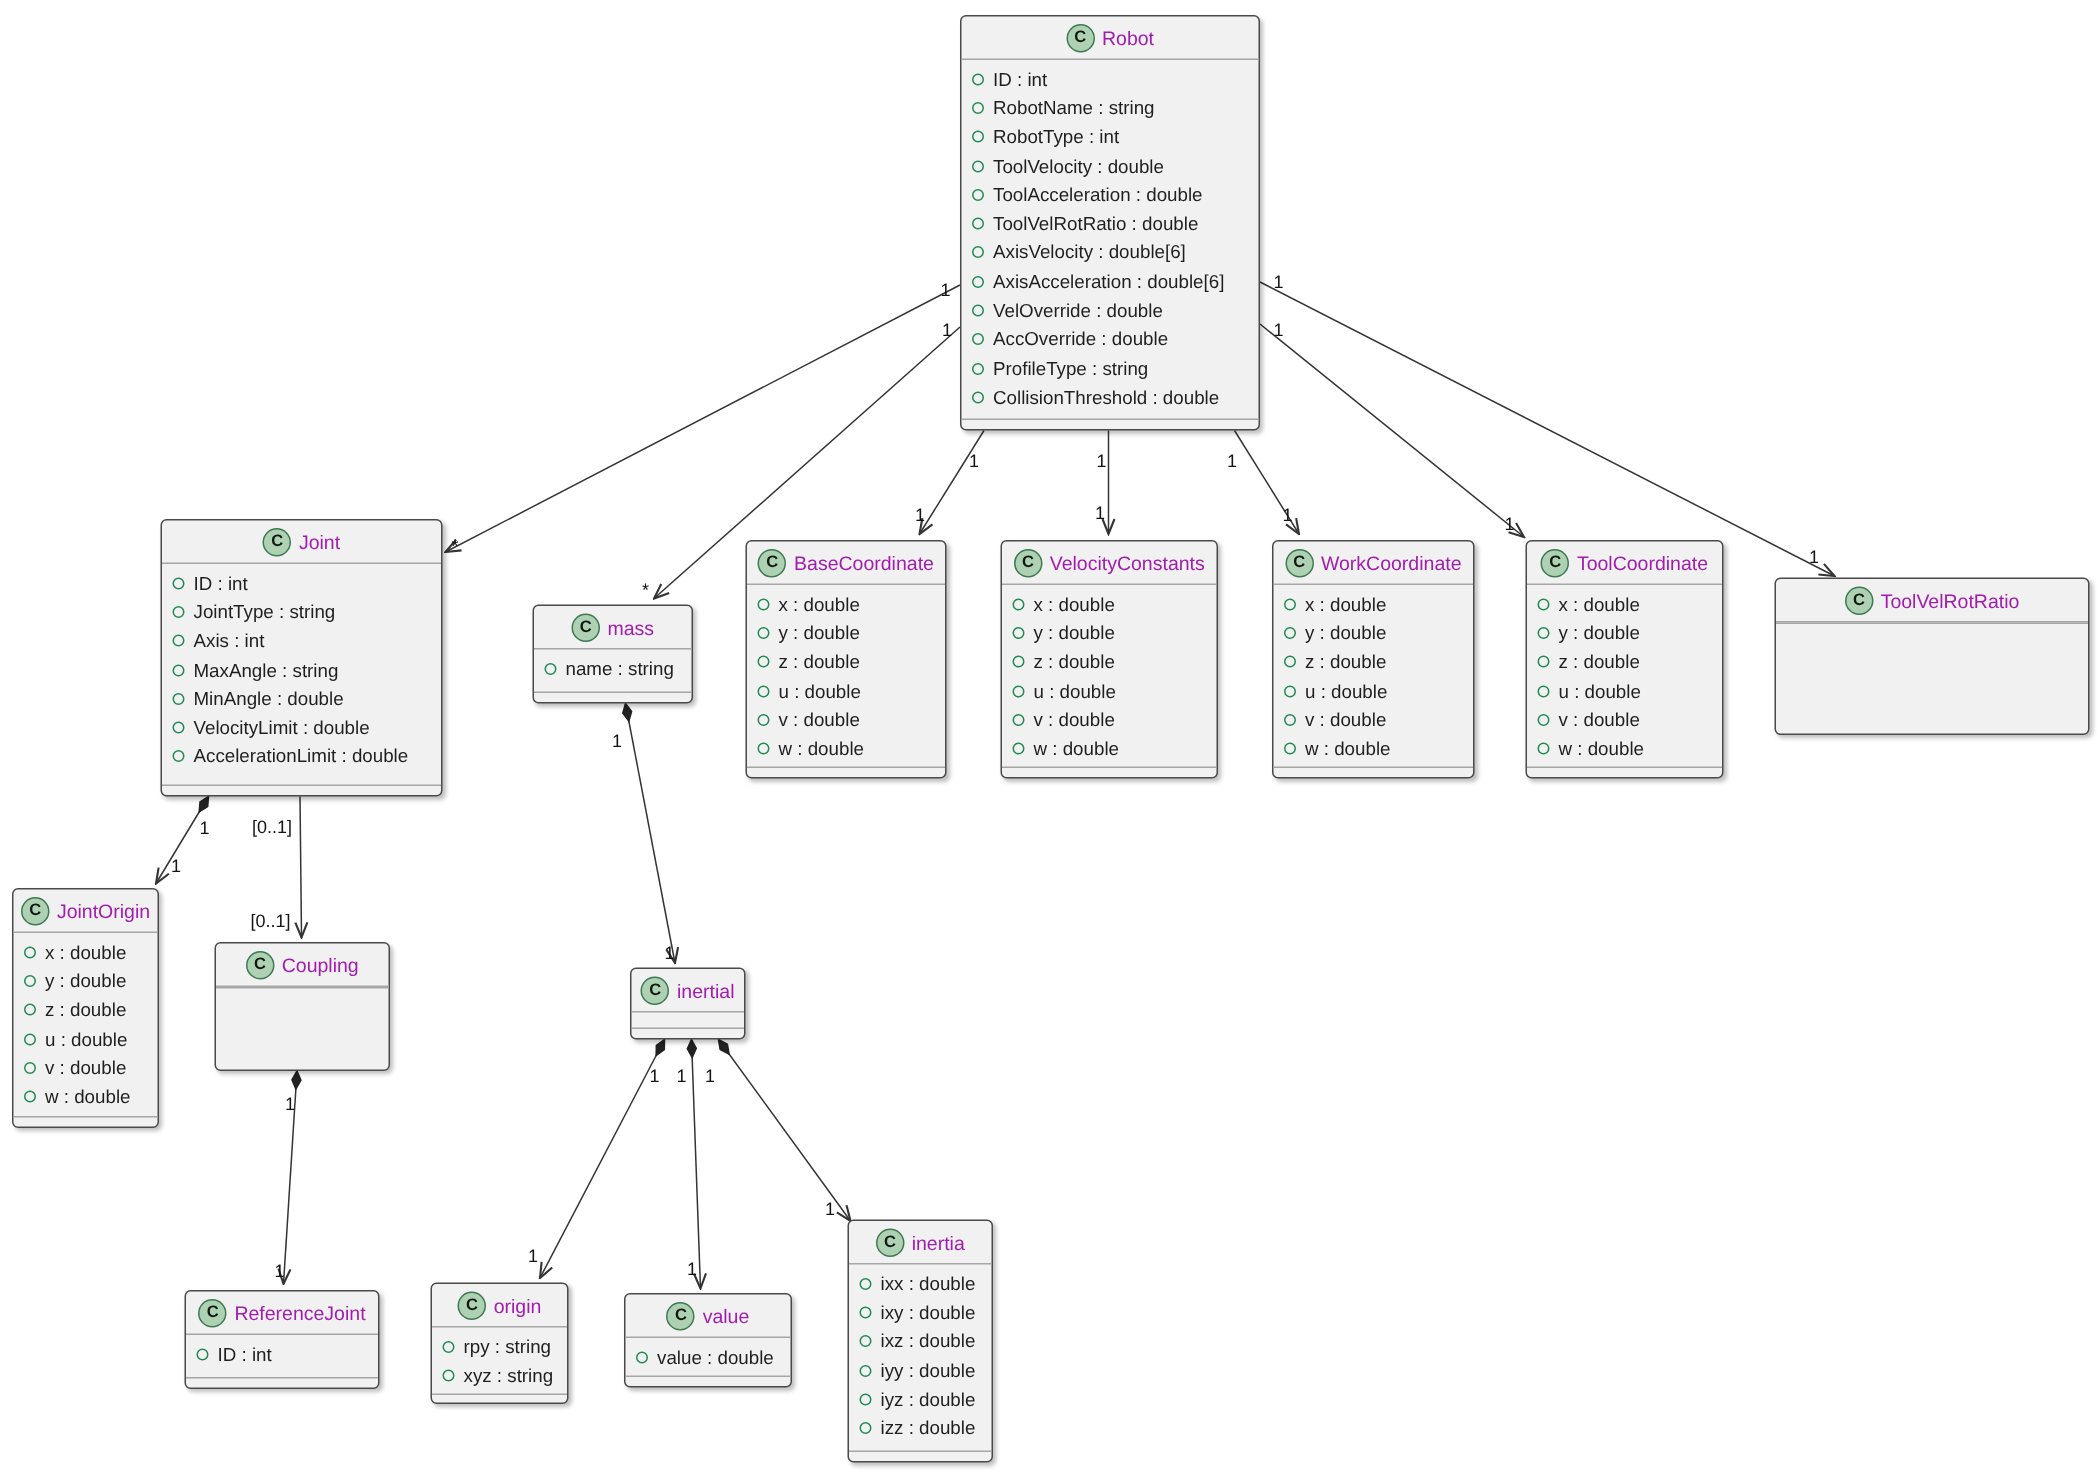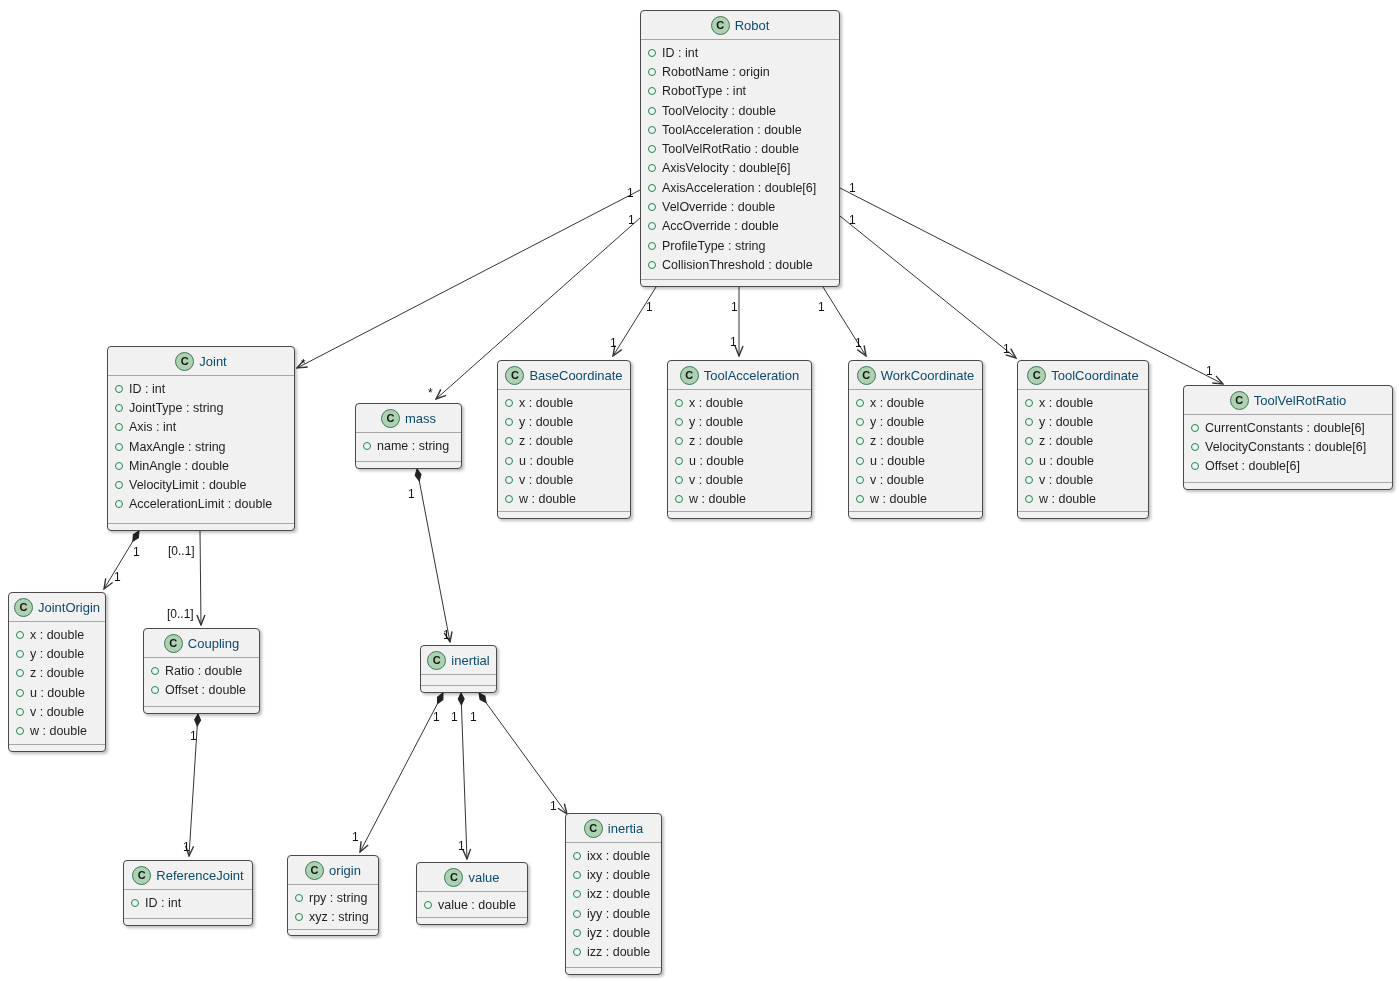--- a/index.html
+++ b/index.html
@@ -10,21 +10,21 @@
   .edge{stroke:#343434;stroke-width:1;fill:none;}
 
   .class-box{position:absolute;z-index:2;background:#F1F1F1;border:1px solid #4a4a4a;
              border-radius:4px;box-shadow:2px 2px 3px rgba(0,0,0,0.25);
              display:flex;flex-direction:column;box-sizing:border-box;}
   .class-header{display:flex;align-items:center;justify-content:center;gap:5px;
                 padding:4px 6px;border-bottom:1px solid #a6a6a6;min-height:20px;}
   .cicon{width:17px;height:17px;border-radius:50%;background:#ADD1B2;border:1px solid #3d7a52;
          color:#101810;font-size:11px;font-weight:bold;display:flex;align-items:center;
          justify-content:center;flex:0 0 auto;line-height:1;}
-  .cname{font-size:13px;color:#0c4a6e;white-space:nowrap;}
+  .cname{font-size:13px;color:#a21caf;white-space:nowrap;}
   .attrs{flex:1;padding:3px 0 2px 0;text-align:center;}
   .attr-row{display:flex;align-items:center;gap:6px;height:19.3px;padding-left:7px;white-space:nowrap;}
   .ficon{width:6px;height:6px;border:1px solid #1f8a50;border-radius:50%;flex:0 0 auto;background:transparent;}
   .atext{font-size:12.5px;color:#1f1f1f;}
   .strip{height:6px;border-top:1px solid #a6a6a6;flex:0 0 auto;}
 </style>
 </head>
 <body>
 
 <div id="canvas">
@@ -89,21 +89,21 @@
       <span class="cicon">C</span>
       <span class="cname">Robot</span>
     </div>
     <div class="attrs">
         <div class="attr-row">
           <span class="ficon"></span>
           <span class="atext">ID : int</span>
         </div>
         <div class="attr-row">
           <span class="ficon"></span>
-          <span class="atext">RobotName : origin</span>
+          <span class="atext">RobotName : string</span>
         </div>
         <div class="attr-row">
           <span class="ficon"></span>
           <span class="atext">RobotType : int</span>
         </div>
         <div class="attr-row">
           <span class="ficon"></span>
           <span class="atext">ToolVelocity : double</span>
         </div>
         <div class="attr-row">
@@ -212,30 +212,20 @@
         </div>
       </div>
     <div class="strip"></div>
   </div>
 
   <div class="class-box" style="left:143px;top:628px;width:117px;height:86px;">
     <div class="class-header">
       <span class="cicon">C</span>
       <span class="cname">Coupling</span>
     </div>
-    <div class="attrs">
-        <div class="attr-row">
-          <span class="ficon"></span>
-          <span class="atext">Ratio : double</span>
-        </div>
-        <div class="attr-row">
-          <span class="ficon"></span>
-          <span class="atext">Offset : double</span>
-        </div>
-      </div>
     <div class="strip"></div>
   </div>
 
   <div class="class-box" style="left:123px;top:860px;width:130px;height:66px;">
     <div class="class-header">
       <span class="cicon">C</span>
       <span class="cname">ReferenceJoint</span>
     </div>
     <div class="attrs">
         <div class="attr-row">
@@ -365,21 +355,21 @@
           <span class="ficon"></span>
           <span class="atext">w : double</span>
         </div>
       </div>
     <div class="strip"></div>
   </div>
 
   <div class="class-box" style="left:667px;top:360px;width:145px;height:159px;">
     <div class="class-header">
       <span class="cicon">C</span>
-      <span class="cname">ToolAcceleration</span>
+      <span class="cname">VelocityConstants</span>
     </div>
     <div class="attrs">
         <div class="attr-row">
           <span class="ficon"></span>
           <span class="atext">x : double</span>
         </div>
         <div class="attr-row">
           <span class="ficon"></span>
           <span class="atext">y : double</span>
         </div>
@@ -469,30 +459,16 @@
         </div>
       </div>
     <div class="strip"></div>
   </div>
 
   <div class="class-box" style="left:1183px;top:385px;width:210px;height:105px;">
     <div class="class-header">
       <span class="cicon">C</span>
       <span class="cname">ToolVelRotRatio</span>
     </div>
-    <div class="attrs">
-        <div class="attr-row">
-          <span class="ficon"></span>
-          <span class="atext">CurrentConstants : double[6]</span>
-        </div>
-        <div class="attr-row">
-          <span class="ficon"></span>
-          <span class="atext">VelocityConstants : double[6]</span>
-        </div>
-        <div class="attr-row">
-          <span class="ficon"></span>
-          <span class="atext">Offset : double[6]</span>
-        </div>
-      </div>
     <div class="strip"></div>
   </div>
 
 </div>
 
 </body></html>

